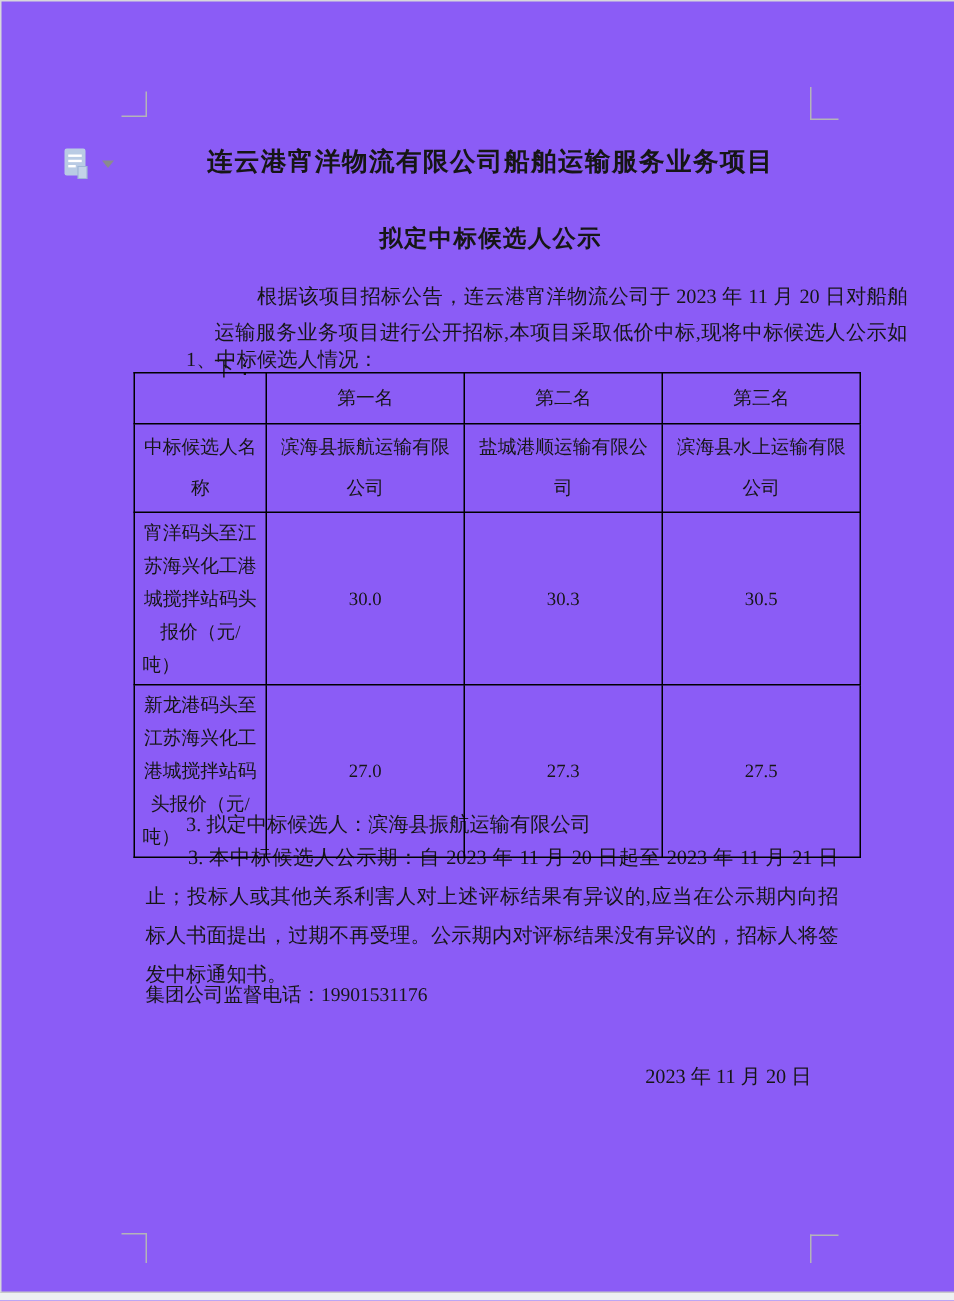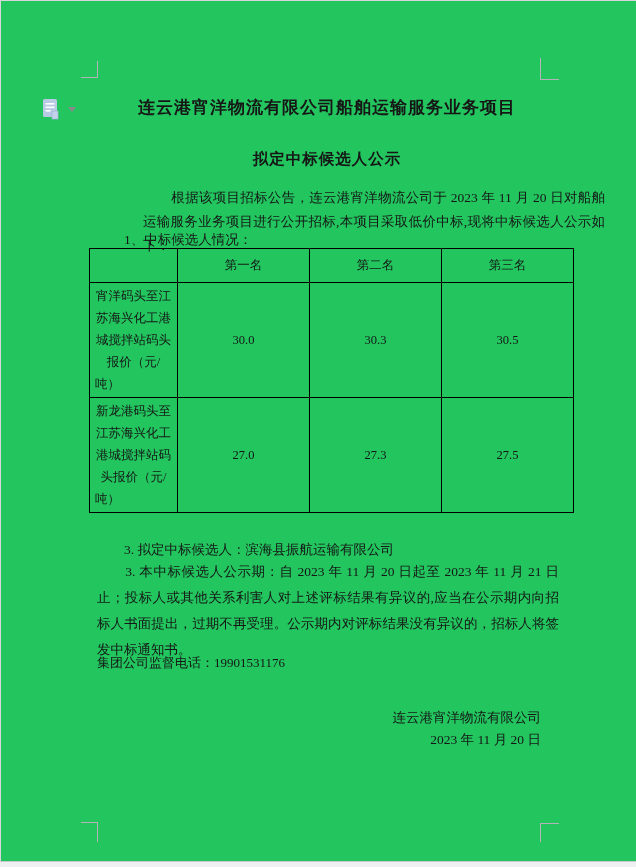--- a/index.html
+++ b/index.html
@@ -7,21 +7,21 @@
   body {
     position:relative;
     background:#eef0f2;
     font-family:"Liberation Serif","DejaVu Serif",serif;
     color:#161616;
     overflow:hidden;
   }
   .page {
     position:absolute; left:0; top:0;
     width:636px; height:862px;
-    background:#22c55e;
+    background:#8b5cf6;
     border-top:1px solid #d7d7db;
     border-left:1px solid #d7d7db;
     border-bottom:1px solid #c8c8cc;
   }
   
   .crop { position:absolute; }
   .crop-tl { left:80px; top:60px; width:17px; height:17px; border-right:1px solid #b4b4b8; border-bottom:1px solid #b4b4b8; }
   .crop-tr { left:539px; top:57px; width:19px; height:22px; border-left:1px solid #b4b4b8; border-bottom:1px solid #b4b4b8; }
   .crop-bl { left:80px; top:821px; width:17px; height:20px; border-right:1px solid #b4b4b8; border-top:1px solid #b4b4b8; }
   .crop-br { left:539px; top:822px; width:19px; height:19px; border-left:1px solid #b4b4b8; border-top:1px solid #b4b4b8; }
@@ -123,33 +123,38 @@
     <p class="item1">1、中标候选人情况：</p>
 
     <p class="item2">3.  拟定中标候选人：滨海县振航运输有限公司</p>
     <p class="item3">3. 本中标候选人公示期：自 2023 年 11 月 20 日起至 2023 年 11 月 21 日止；投标人或其他关系利害人对上述评标结果有异议的,应当在公示期内向招标人书面提出，过期不再受理。公示期内对评标结果没有异议的，招标人将签发中标通知书。</p>
 
     <div class="phones">
       <div>集团公司监督电话：19901531176</div>
     </div>
 
     <div class="sign">
-      <div>连云港宵洋物流有限公司</div>
       <div>2023 年 11 月 20 日</div>
     </div>
 
   </div>
 
   <table class="bids">
     <tbody>
         <tr class="hdr">
       <td class="col0"></td>
       <td class="colv">第一名</td>
       <td class="colv">第二名</td>
       <td class="colv">第三名</td>
+    </tr>
+    <tr class="r-name">
+      <td>中标候选人名称</td>
+      <td>滨海县振航运输有限公司</td>
+      <td>盐城港顺运输有限公司</td>
+      <td>滨海县水上运输有限公司</td>
     </tr>
     <tr class="r-p1">
       <td class="lblcell">宵洋码头至江苏海兴化工港城搅拌站码头报价（元/吨）</td>
       <td>30.0</td>
       <td>30.3</td>
       <td>30.5</td>
     </tr>
     <tr class="r-p2">
       <td class="lblcell">新龙港码头至江苏海兴化工港城搅拌站码头报价（元/吨）</td>
       <td>27.0</td>

